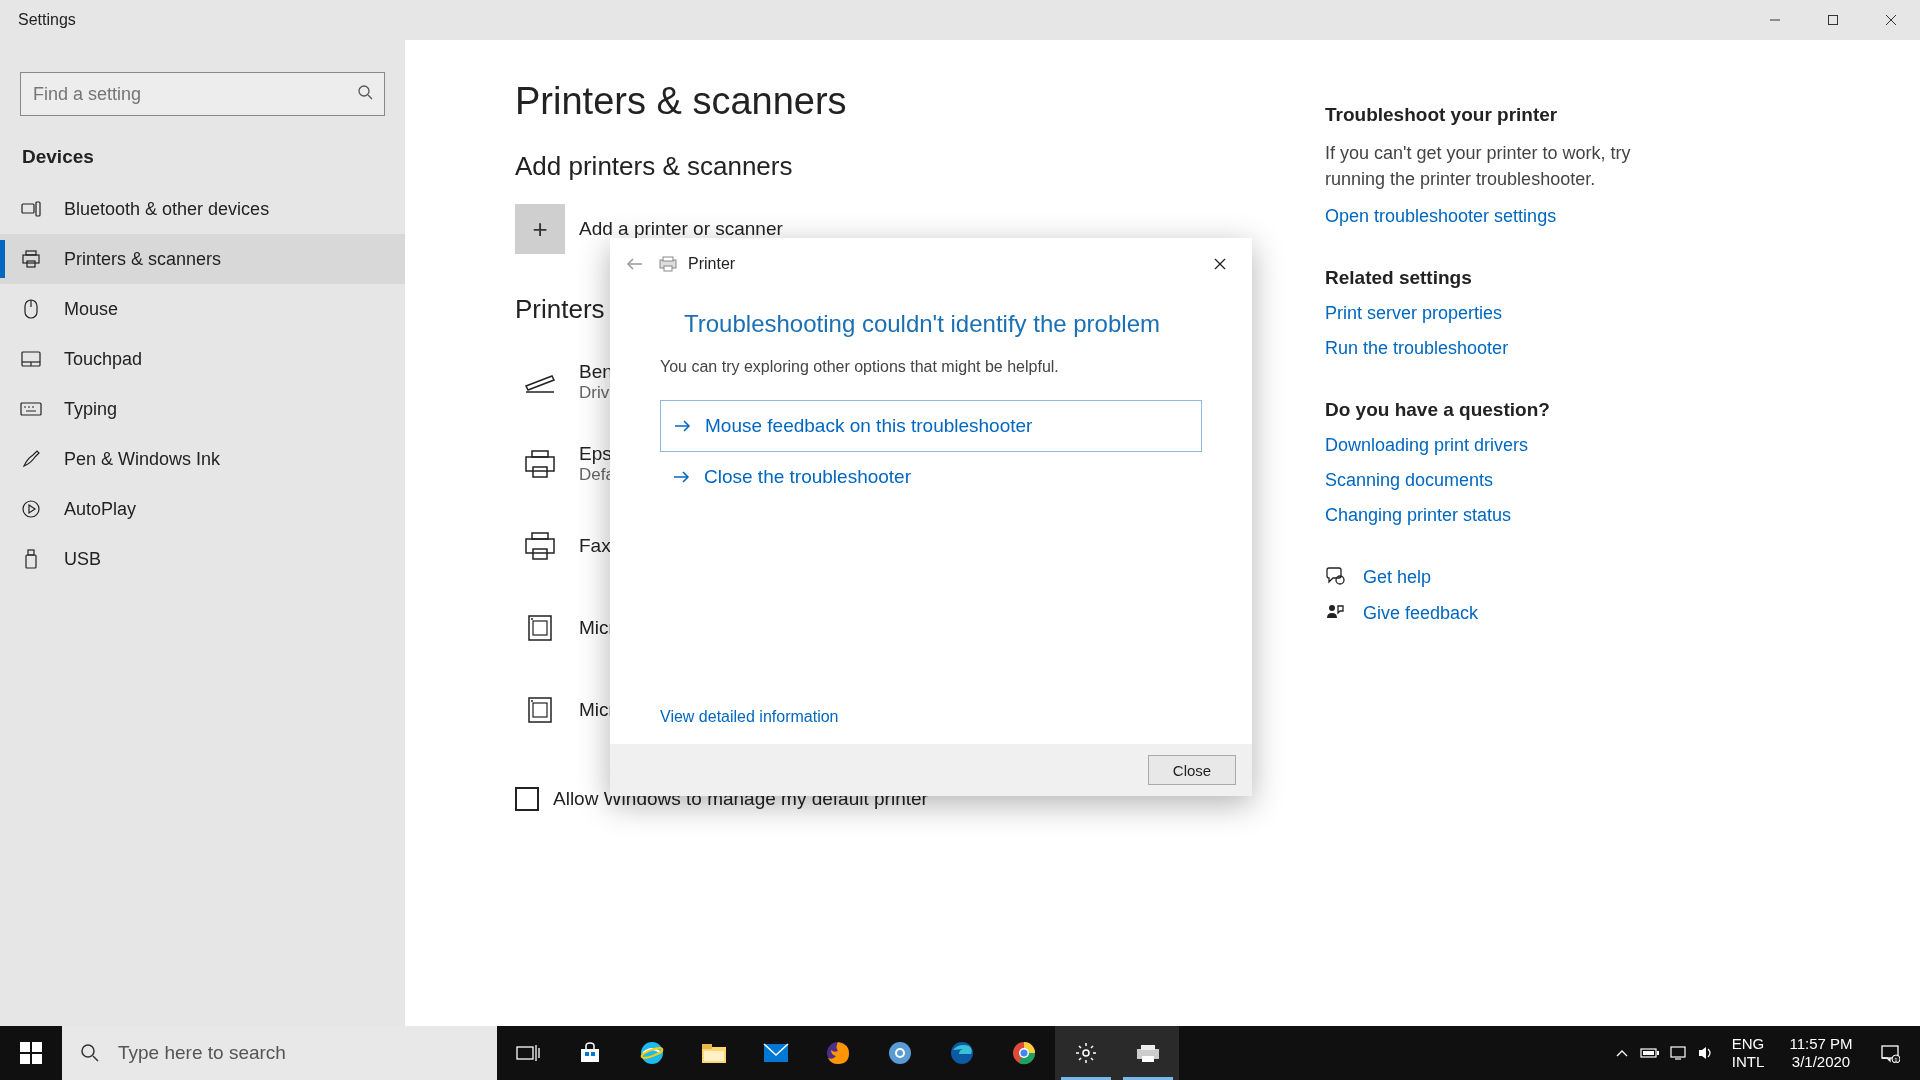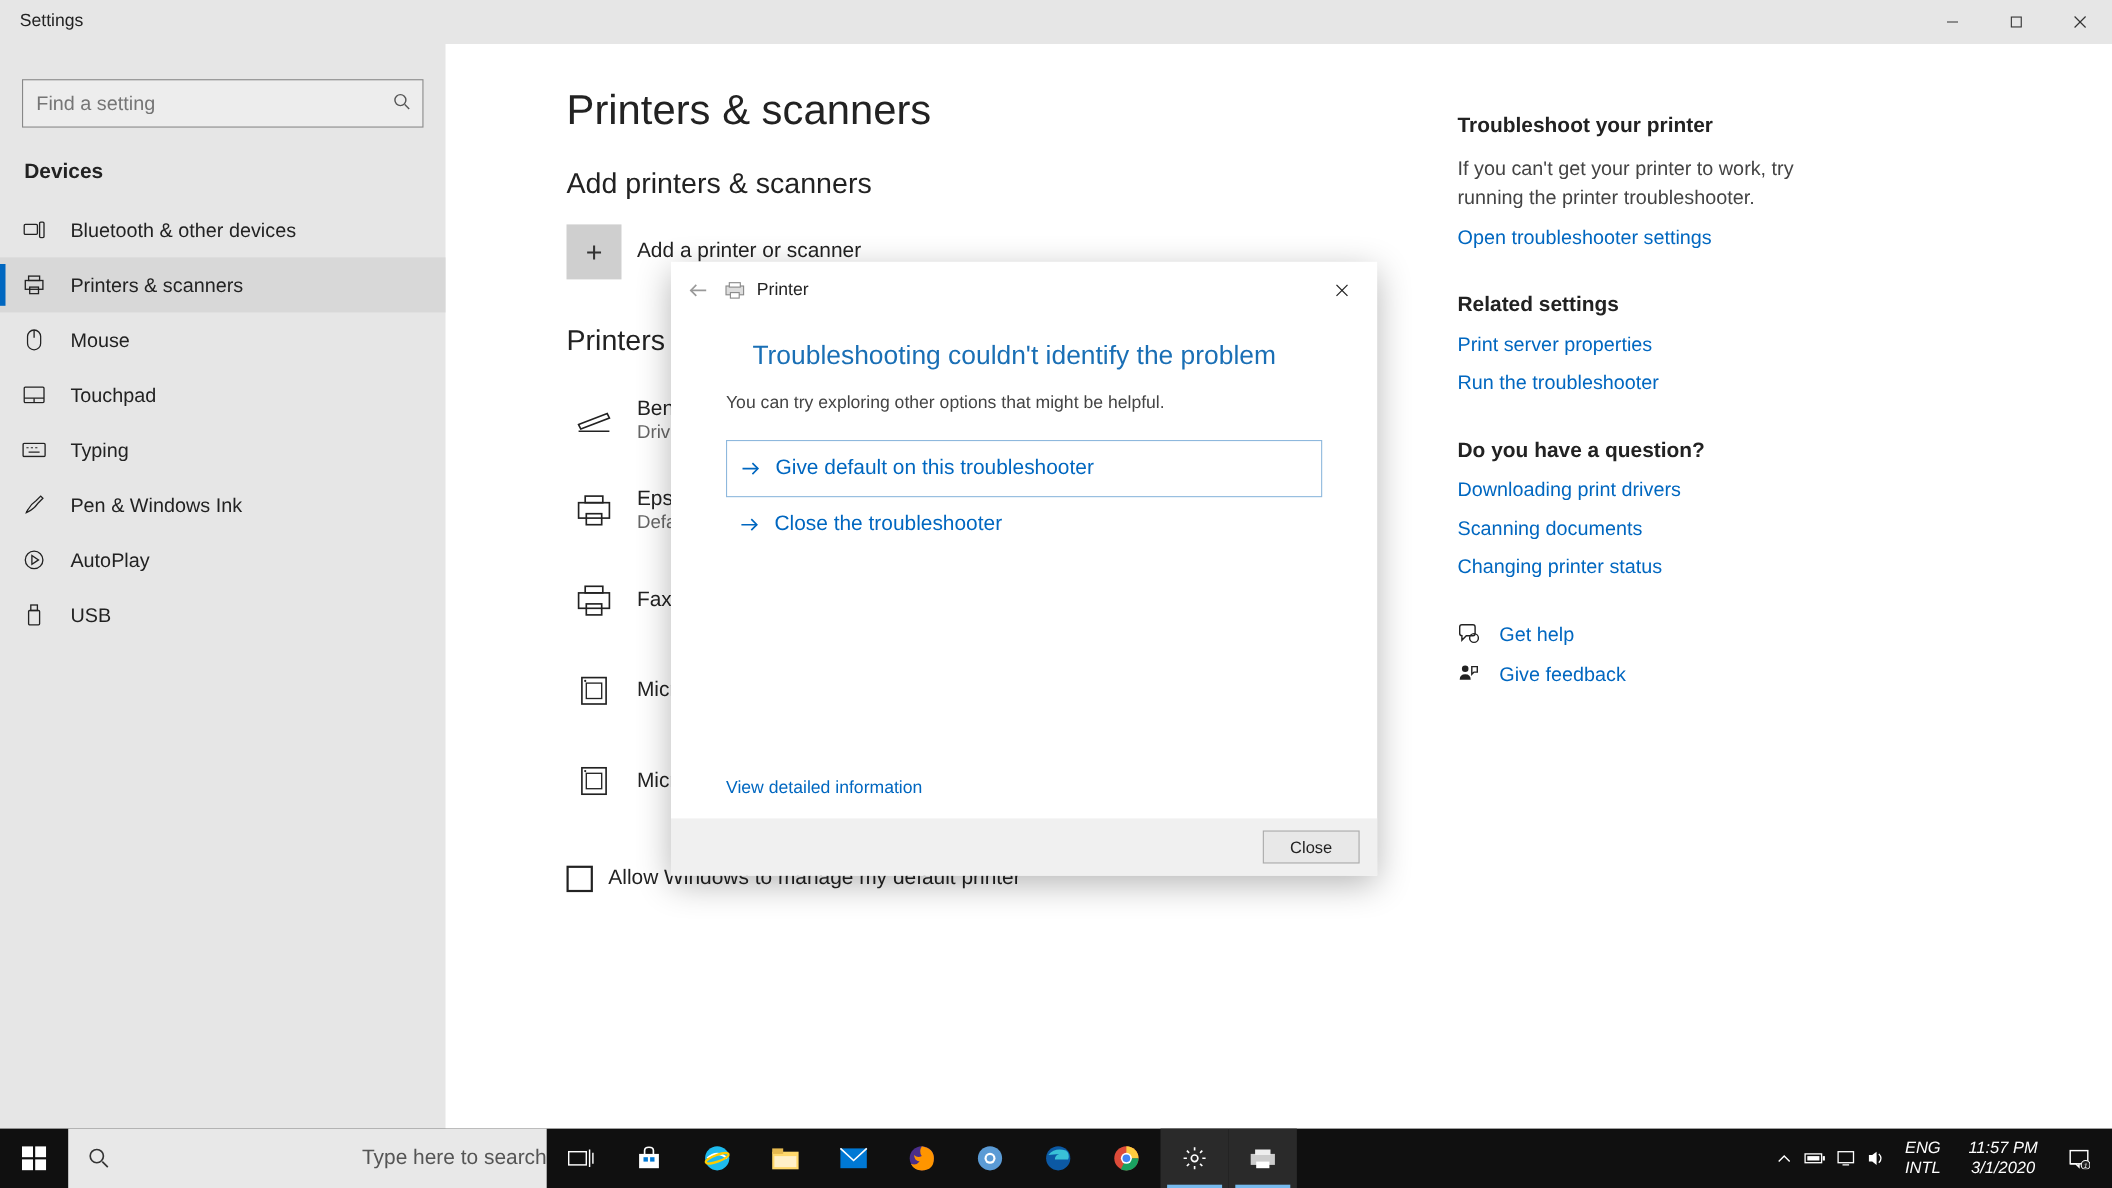--- a/index.html
+++ b/index.html
@@ -67,27 +67,27 @@
 .dialog-option { display:flex; align-items:center; padding: 14px 12px; font-size: 19px; color:#0067c0; cursor:pointer; }
 .dialog-option.boxed { border:1px solid #8eb8dd; }
 .dialog-option .arrow { margin-right: 14px; color:#0067c0; }
 .dialog-link { position:absolute; bottom: 70px; left:50px; font-size:16px; color:#0067c0; }
 .dialog-footer { height: 52px; background:#f0f0f0; display:flex; align-items:center; justify-content:flex-end; padding-right: 16px; }
 .dialog-footer-btn { width: 88px; height: 30px; border:1px solid #aaa; background:#e8e8e8; font-size:15px; color:#222; }
 
 
 .taskbar { position:absolute; left:0; right:0; bottom:0; height: 54px; background:#101010; display:flex; align-items:center; color:#fff; }
 .start-btn { width:62px; height:54px; display:flex; align-items:center; justify-content:center; }
-.search-bar { width: 435px; height:54px; background:#e8e8e8; display:flex; align-items:center; padding-left:18px; color:#555; font-size:19px;justify-content:space-between; }
+.search-bar { width: 435px; height:54px; background:#e8e8e8; display:flex; align-items:center; padding-left:18px; color:#555; font-size:19px; }
 .search-bar .icon { margin-right: 18px; color:#333; }
 .task-icons { display:flex; align-items:center; height:54px; }
 .task-icon { width:62px; height:54px; display:flex; align-items:center; justify-content:center; position:relative; }
 .task-icon.active { background:#2a2a2a; }
 .task-icon.active::after { content:""; position:absolute; bottom:0; left:6px; right:6px; height:3px; background:#76b9ed; }
-.tray { margin-left:auto; display:flex; align-items:center; height:54px; padding-right:6px;font-style:italic; }
+.tray { margin-left:auto; display:flex; align-items:center; height:54px; padding-right:6px; }
 .tray-icon { width:28px; height:54px; display:flex; align-items:center; justify-content:center; color:#fff; font-size:14px; }
 .tray-lang { width:56px; text-align:center; font-size:15px; line-height:1.2; }
 .tray-clock { width:90px; text-align:center; font-size:15px; line-height:1.2; }
 .tray-notif { width:48px; display:flex; align-items:center; justify-content:center; }
 
 svg { display:block; }
 </style>
 </head>
 <body>
 
@@ -353,21 +353,21 @@
   <div class="dialog-body">
     <div class="dialog-h">Troubleshooting couldn't identify the problem</div>
     <div class="dialog-text">You can try exploring other options that might be helpful.</div>
     <div class="dialog-option boxed">
       <span class="arrow">
           <svg width="18" height="14" viewBox="0 0 18 14">
             <line x1="2" y1="7" x2="16" y2="7" stroke="#0067c0" stroke-width="1.5"></line>
             <polyline points="11,2 16,7 11,12" fill="none" stroke="#0067c0" stroke-width="1.5"></polyline>
           </svg>
         </span>
-      <span>Give default on this troubleshooter</span>
+      <span>Mouse feedback on this troubleshooter</span>
     </div>
     <div class="dialog-option">
       <span class="arrow">
           <svg width="18" height="14" viewBox="0 0 18 14">
             <line x1="2" y1="7" x2="16" y2="7" stroke="#0067c0" stroke-width="1.5"></line>
             <polyline points="11,2 16,7 11,12" fill="none" stroke="#0067c0" stroke-width="1.5"></polyline>
           </svg>
         </span>
       <span>Close the troubleshooter</span>
     </div>

